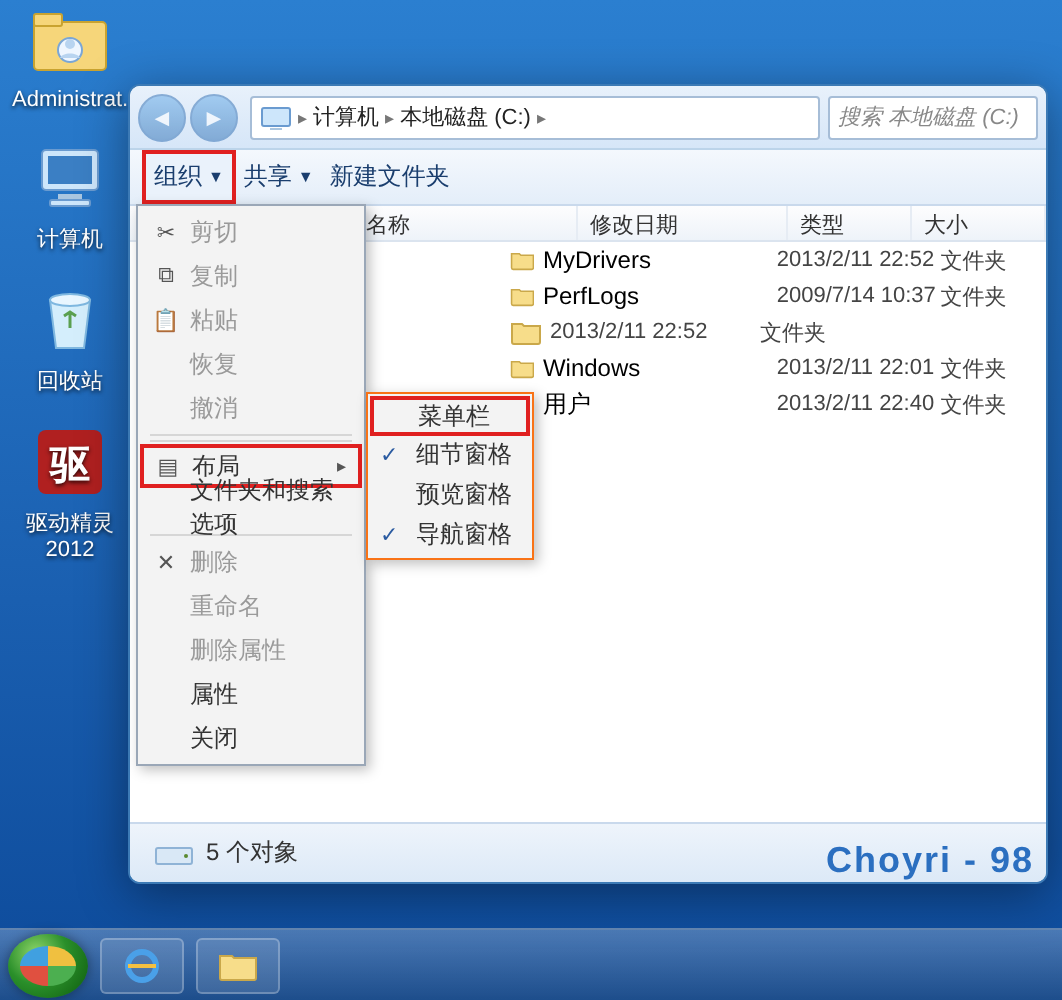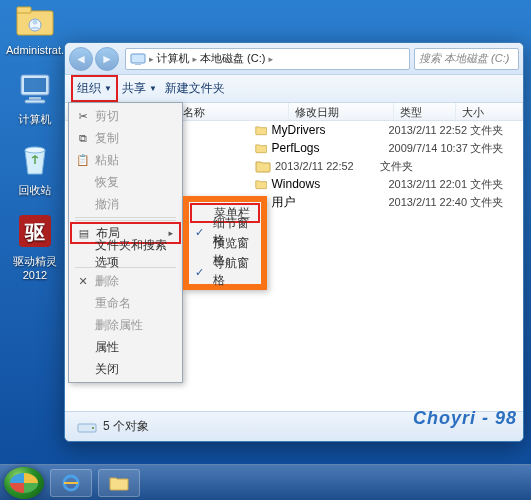--- a/index.html
+++ b/index.html
@@ -46,29 +46,29 @@
 
 .dropdown { position: absolute; left: 68px; top: 102px; width: 115px; background: #f3f3f3; border: 1px solid #9aa7b7; box-shadow: 2px 2px 6px rgba(0,0,0,0.25); font-size: 12px; padding: 2px; z-index: 10; }
 .dd-item { display: flex; align-items: center; height: 22px; padding: 0 6px 0 24px; position: relative; color: #333; cursor: pointer; }
 .dd-item.disabled { color: #9a9a9a; }
 .dd-item .dd-icon { position: absolute; left: 4px; width: 16px; text-align: center; font-size: 11px; color: #555; }
 .dd-item .sub-arrow { margin-left: auto; font-size: 9px; color: #555; }
 .dd-sep { height: 1px; background: #d6d6d6; margin: 2px 4px; }
 .dd-item.highlight { border: 2px solid #e02020; margin: -1px; }
 
 
-.submenu { position: absolute; left: 183px; top: 196px; width: 84px; background: #f3f3f3; border: 6px solid #f97316; box-shadow: 2px 2px 6px rgba(0,0,0,0.25); font-size: 12px; padding: 2px; z-index: 11; }
+.submenu { position: absolute; left: 183px; top: 196px; width: 84px; background: #f3f3f3; border: 1px solid #f97316; box-shadow: 2px 2px 6px rgba(0,0,0,0.25); font-size: 12px; padding: 2px; z-index: 11; }
 .sm-item { display: flex; align-items: center; height: 20px; padding: 0 6px 0 22px; position: relative; color: #333; cursor: pointer; }
 .sm-item.highlight { border: 2px solid #e02020; margin: -1px; }
 .sm-item .check { position: absolute; left: 4px; font-size: 11px; color: #2a5aa0; }
 
 
 .statusbar { position: absolute; bottom: 0; left: 0; right: 0; height: 30px; background: linear-gradient(#eef4fb, #dce9f7); border-top: 1px solid #c9d9ec; display: flex; align-items: center; padding: 0 12px; font-size: 12px; color: #333; }
 .statusbar .sicon { width: 20px; height: 16px; margin-right: 6px; }
-.watermark { position: absolute; right: 6px; bottom: 12px; font-style: italic; font-weight: bold; font-size: 18px; color: #2b6fc0; letter-spacing: 1px; }
+.watermark { position: absolute; right: 6px; bottom: 0; font-weight: bold; font-size: 18px; color: #2b6fc0; letter-spacing: 1px; }
 
 
 .taskbar { position: absolute; left: 0; right: 0; bottom: 0; height: 36px; background: linear-gradient(180deg, rgba(255,255,255,0.25), rgba(40,80,130,0.6)); display: flex; align-items: center; padding: 0 4px; border-top: 1px solid rgba(255,255,255,0.3); }
 .start-orb { width: 40px; height: 32px; border-radius: 50%; background: radial-gradient(circle at 35% 30%, #8fd66a, #2a8f2a 45%, #0d5a0d); box-shadow: 0 0 6px rgba(0,0,0,0.4); cursor: pointer; position: relative; }
 .start-orb::after { content: ""; position: absolute; inset: 6px; border-radius: 50%; background: conic-gradient(#f0c040 0 25%, #4caf50 25% 50%, #e05040 50% 75%, #40a0e0 75% 100%); }
 .task-item { width: 42px; height: 28px; margin-left: 6px; background: rgba(255,255,255,0.12); border: 1px solid rgba(255,255,255,0.25); border-radius: 3px; display: flex; align-items: center; justify-content: center; cursor: pointer; }
 
 
 .folder-svg { width: 16px; height: 14px; }
 </style>

